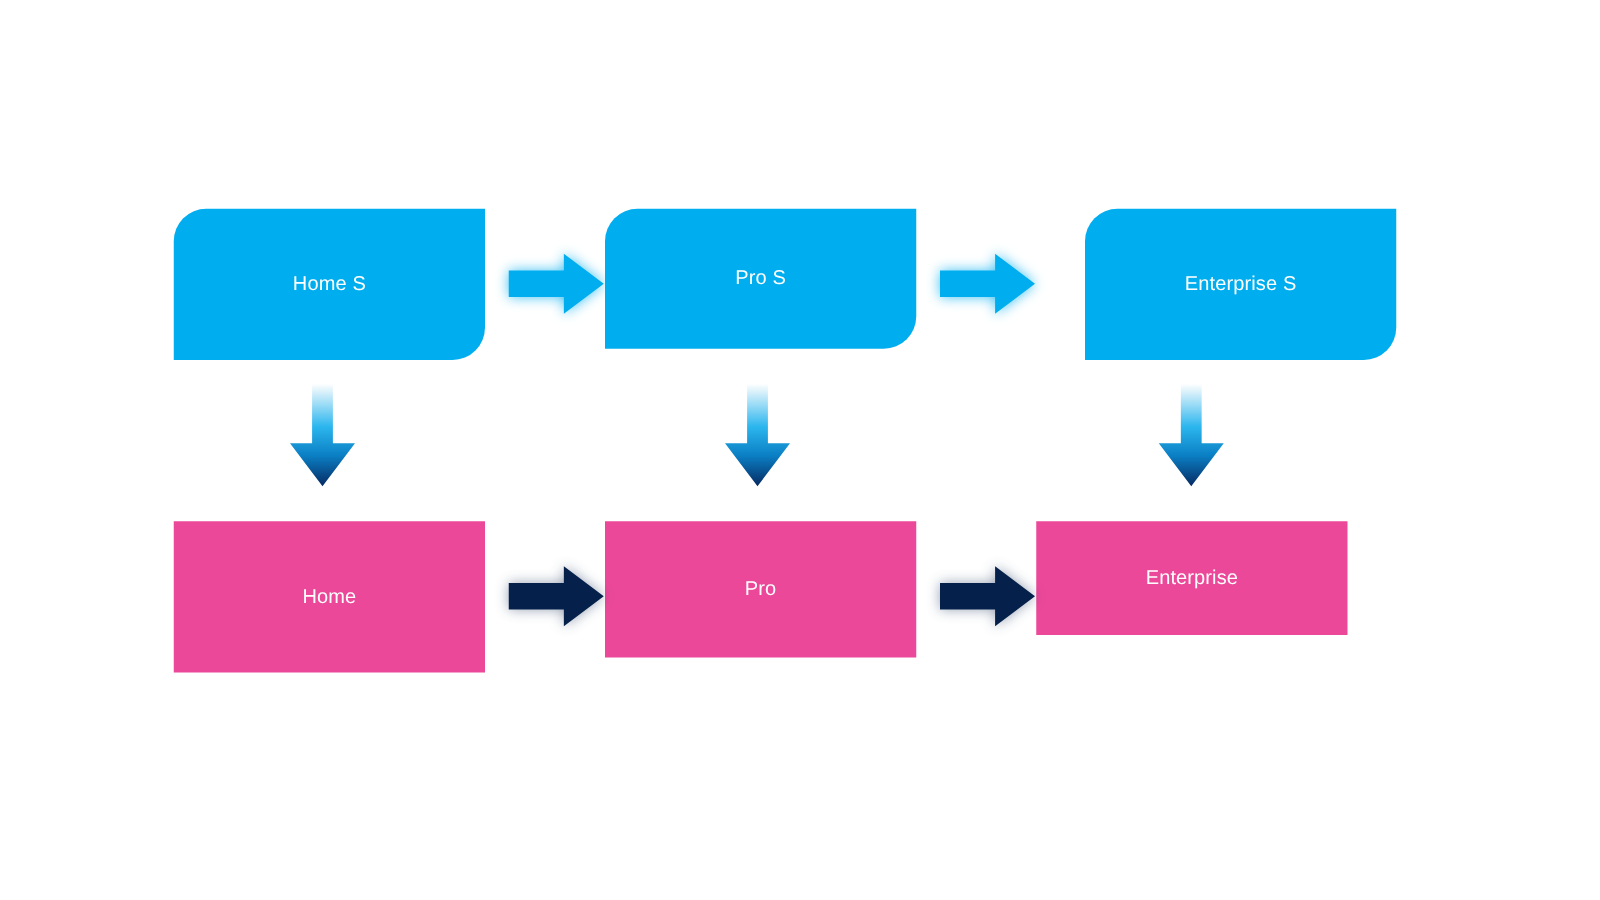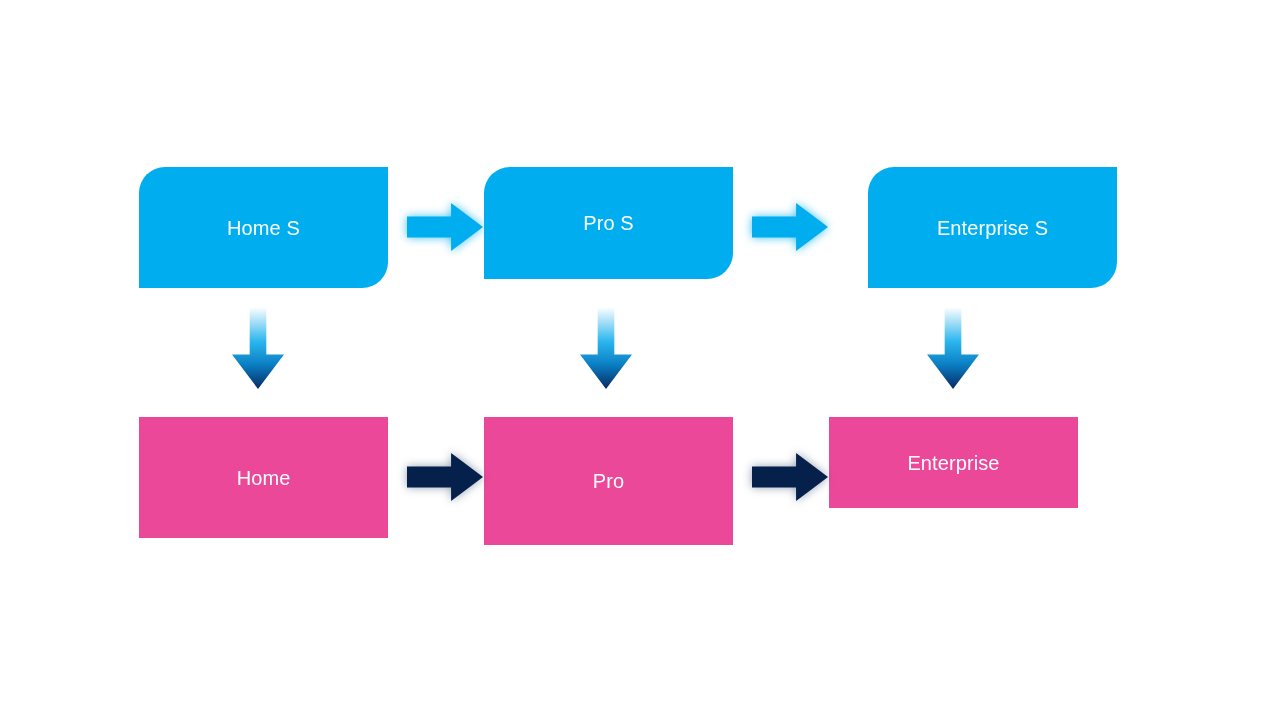--- a/index.html
+++ b/index.html
@@ -28,21 +28,21 @@
     position: absolute;
     display: flex;
     align-items: center;
     justify-content: center;
     box-sizing: border-box;
     user-select: none;
   }
   .node .node-label {
     color: #ffffff;
     font-family: "Liberation Sans", sans-serif;
-    font-size: 20px;
+    font-size: 16px;
     font-weight: 400;
     letter-spacing: 0.1px;
     line-height: 1.1;
     white-space: nowrap;
   }
 
   
   .node.tier-service {
     background: #00AEEF;
     border-radius: 26px 0 26px 0;
@@ -88,21 +88,21 @@
     </div>
     <div class="node tier-service" style="left: 484px; top: 167px; width: 249px; height: 112px;">
       <span class="node-label">Pro S</span>
     </div>
     <div class="node tier-service" style="left: 868px; top: 167px; width: 249px; height: 121px;">
       <span class="node-label">Enterprise S</span>
     </div>
     <div class="node tier-product" style="left: 139px; top: 417px; width: 249px; height: 121px;">
       <span class="node-label">Home</span>
     </div>
-    <div class="node tier-product" style="left: 484px; top: 417px; width: 249px; height: 128px;">
+    <div class="node tier-product" style="left: 484px; top: 417px; width: 249px; height: 109px;">
       <span class="node-label">Pro</span>
     </div>
     <div class="node tier-product" style="left: 829px; top: 417px; width: 249px; height: 91px;">
       <span class="node-label">Enterprise</span>
     </div>
     <div class="arrow arrow-h-light" style="left: 407px; top: 203px; width: 76px; height: 48px;">
       <svg width="76" height="48" viewBox="0 0 100 100" preserveAspectRatio="none">
         <path d="M0,28 L58,28 L58,0 L100,50 L58,100 L58,72 L0,72 Z" fill="#00AEEF"></path>
       </svg>
     </div>

